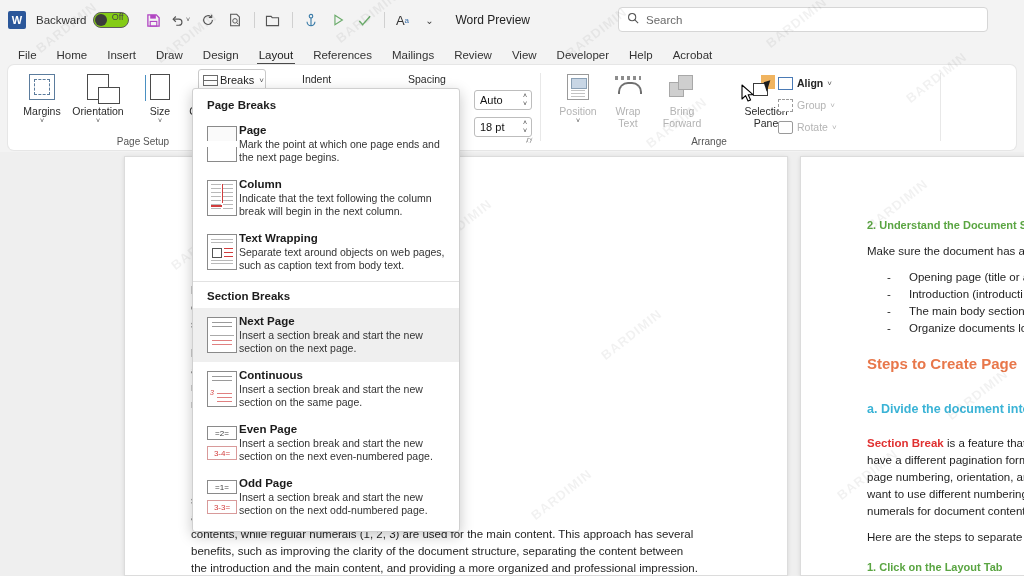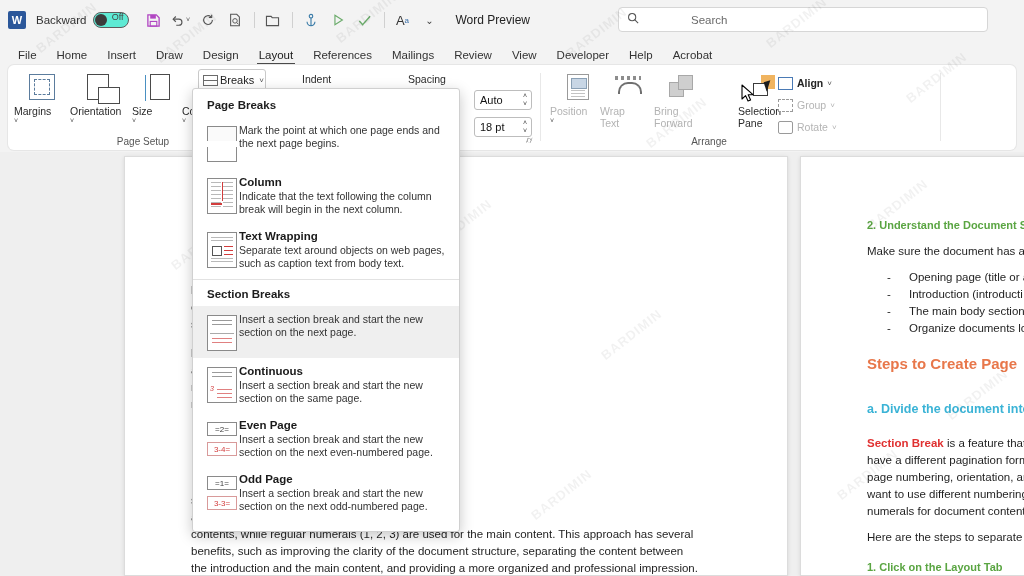--- a/index.html
+++ b/index.html
@@ -18,21 +18,21 @@
     background: #f3f3f3; display: flex; align-items: center; padding: 0 8px;
   }
   .word-logo {
     width: 18px; height: 18px; background: #2b579a; border-radius: 2px;
     color: #fff; font-size: 11px; font-weight: bold; line-height: 18px;
     text-align: center; margin-right: 10px; flex: none;
   }
   .autosave-label { font-size: 11.5px; color: #333; margin-right: 6px; }
   .toggle {
     width: 36px; height: 16px; border-radius: 8px; border: 1px solid #5c5c5c;
-    background: #5eead4; position: relative; margin-right: 12px; flex: none;
+    background: #84cc16; position: relative; margin-right: 12px; flex: none;
   }
   .toggle .knob {
     position: absolute; left: 1px; top: 1px; width: 12px; height: 12px;
     border-radius: 50%; background: #3b3b3b;
   }
   .toggle .off-txt {
     position: absolute; right: 4px; top: -1px; font-size: 9px; color: #444;
   }
   .qat-icon {
     width: 26px; height: 26px; margin-right: 1px; display: flex;
@@ -41,21 +41,21 @@
   }
   .qat-icon.save { color: #b146c2; font-size: 15px; }
   .qat-icon.play { color: #6aab6a; }
   .qat-icon.check { color: #6aab6a; }
   .qat-icon.pin { color: #3b7ca8; }
   .qat-sep { width: 1px; height: 16px; background: #d0d0d0; margin: 0 5px; flex:none; }
   .doc-title { font-size: 12px; color: #222; margin-left: 12px; white-space: nowrap; }
   .searchbox {
     position: absolute; left: 618px; top: 7px; width: 370px; height: 25px;
     background: #fff; border: 1px solid #d6d6d6; border-radius: 4px;
-    display: flex; align-items: center; padding: 0 8px; gap: 45px;
+    display: flex; align-items: center; padding: 0 8px;
   }
   .searchbox .mag { color: #555; font-size: 12px; margin-right: 7px; }
   .searchbox .ph { font-size: 11.5px; color: #6a6a6a; }
 
   
   .tabbar {
     position: absolute; left: 0; top: 40px; width: 880px; height: 25px;
     background: #f3f3f3; display: flex; align-items: flex-end; padding-left: 8px;
   }
   .tab {
@@ -74,21 +74,21 @@
     background: #ffffff; border-radius: 6px; box-shadow: 0 0 0 1px #e6e6e6;
   }
   .grp { position: absolute; top: 0; height: 85px; }
   .grp-label {
     position: absolute; bottom: 3px; width: 100%; text-align: center;
     font-size: 10px; color: #555;
   }
   .grp-sep { position: absolute; top: 8px; width: 1px; height: 68px; background: #e8e8e8; }
 
   .bigbtn {
-    position: absolute; top: 6px; width: 56px; 
+    position: absolute; top: 6px; width: 56px; text-align: center;
     font-size: 10.5px; color: #2b2b2b; line-height: 12px;
   }
   .bigbtn .glyph {
     height: 32px; display: flex; align-items: center; justify-content: center;
     margin-bottom: 2px;
   }
   .bigbtn.disabled { color: #b3b3b3; }
   .chev { font-size: 7px; color: #555; display: block; line-height: 8px; }
 
   
@@ -489,20 +489,21 @@
     <div class="menu-header">Page Breaks</div>
 
     <div class="mi">
       <div class="mi-icon">
         <span class="bk bk-page">
             <i class="t"></i>
             <i class="b"></i>
           </span>
       </div>
       <div class="mi-text">
+        <div class="mi-title">Page</div>
         <div class="mi-desc">Mark the point at which one page ends and the next page begins.</div>
       </div>
     </div>
 
     <div class="mi">
       <div class="mi-icon">
         <span class="bk bk-col">
             <i class="l"></i>
             <i class="r"></i>
             <i class="m"></i>
@@ -535,20 +536,21 @@
 
     <div class="mi hl">
       <div class="mi-icon">
         <span class="bk bk-np">
             <i class="g"></i>
             <i class="d"></i>
             <i class="r"></i>
           </span>
       </div>
       <div class="mi-text">
+        <div class="mi-title">Next Page</div>
         <div class="mi-desc">Insert a section break and start the new section on the next page.</div>
       </div>
     </div>
 
     <div class="mi">
       <div class="mi-icon">
         <span class="bk bk-cont">
             <i class="g"></i>
             <i class="n">3</i>
             <i class="r"></i>

